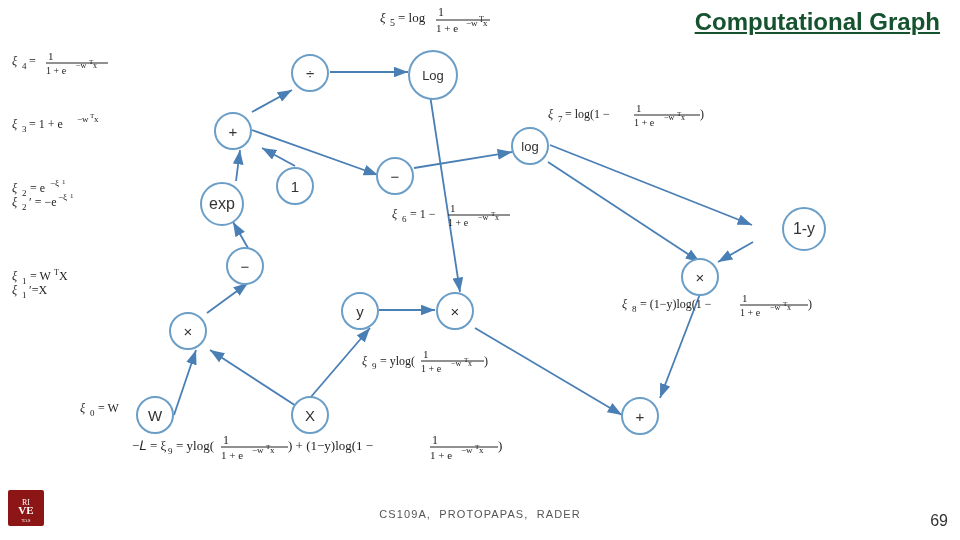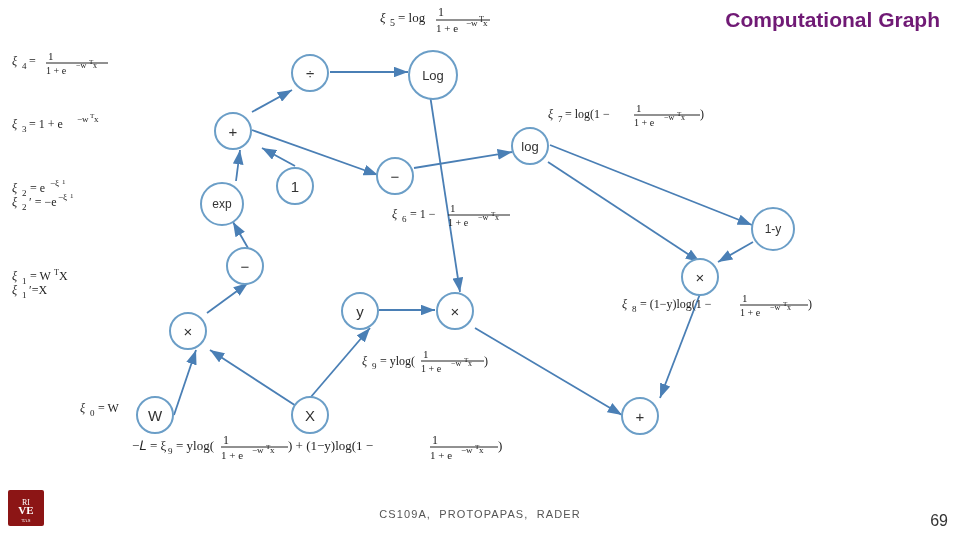--- a/index.html
+++ b/index.html
@@ -10,23 +10,24 @@
       font-family: 'Times New Roman', serif;
       overflow: hidden;
       position: relative;
     }
 
     .title {
       position: absolute;
       top: 8px;
       right: 20px;
       font-family: Arial, sans-serif;
-      font-size: 21px;
+      font-size: 24px;
       font-weight: bold;
-      color: #701a75;
+      color: #14532d;
+      text-decoration: underline;
     }
 
     
     .node {
       position: absolute;
       border-radius: 50%;
       border: 2px solid #6b9ec7;
       background: #fff;
       display: flex;
       align-items: center;
@@ -121,28 +122,28 @@
 
   <line x1="475" y1="328" x2="622" y2="415" stroke="#4a7fb5" stroke-width="1.8" marker-end="url(#arrowhead)"></line>
 </svg>
 
 <div class="title">Computational Graph</div>
 
 <div class="node node-sm" style="left:136px;top:396px;">W</div>
 <div class="node node-sm" style="left:291px;top:396px;">X</div>
 <div class="node node-sm" style="left:169px;top:312px;">×</div>
 <div class="node node-sm" style="left:226px;top:247px;">−</div>
-<div class="node node-md" style="left:200px;top:182px; font-size:12px;">exp</div>
+<div class="node node-md" style="left:200px;top:182px; font-size:16px;">exp</div>
 <div class="node node-sm" style="left:276px;top:167px;">1</div>
 <div class="node node-sm" style="left:214px;top:112px;">+</div>
 <div class="node node-sm" style="left:291px;top:54px;">÷</div>
 <div class="node node-lg" style="left:408px;top:50px; font-size:13px;">Log</div>
 <div class="node node-sm" style="left:376px;top:157px;">−</div>
 <div class="node node-sm" style="left:511px;top:127px; font-size:13px;">log</div>
-<div class="node node-md" style="left:751px;top:207px; font-size:12px;">1-y</div>
+<div class="node node-md" style="left:782px;top:207px; font-size:16px;">1-y</div>
 <div class="node node-sm" style="left:681px;top:258px;">×</div>
 <div class="node node-sm" style="left:341px;top:292px;">y</div>
 <div class="node node-sm" style="left:436px;top:292px;">×</div>
 <div class="node node-sm" style="left:621px;top:397px;">+</div>
 
 <svg style="position:absolute;top:0;left:0;width:960px;height:540px;pointer-events:none;" xmlns="http://www.w3.org/2000/svg">
 
   <text x="380" y="22" font-family="Times New Roman" font-style="italic" font-size="13" fill="#222">ξ</text>
   <text x="390" y="26" font-family="Times New Roman" font-size="10" fill="#222">5</text>
   <text x="398" y="22" font-family="Times New Roman" font-size="13" fill="#222"> = log</text>

